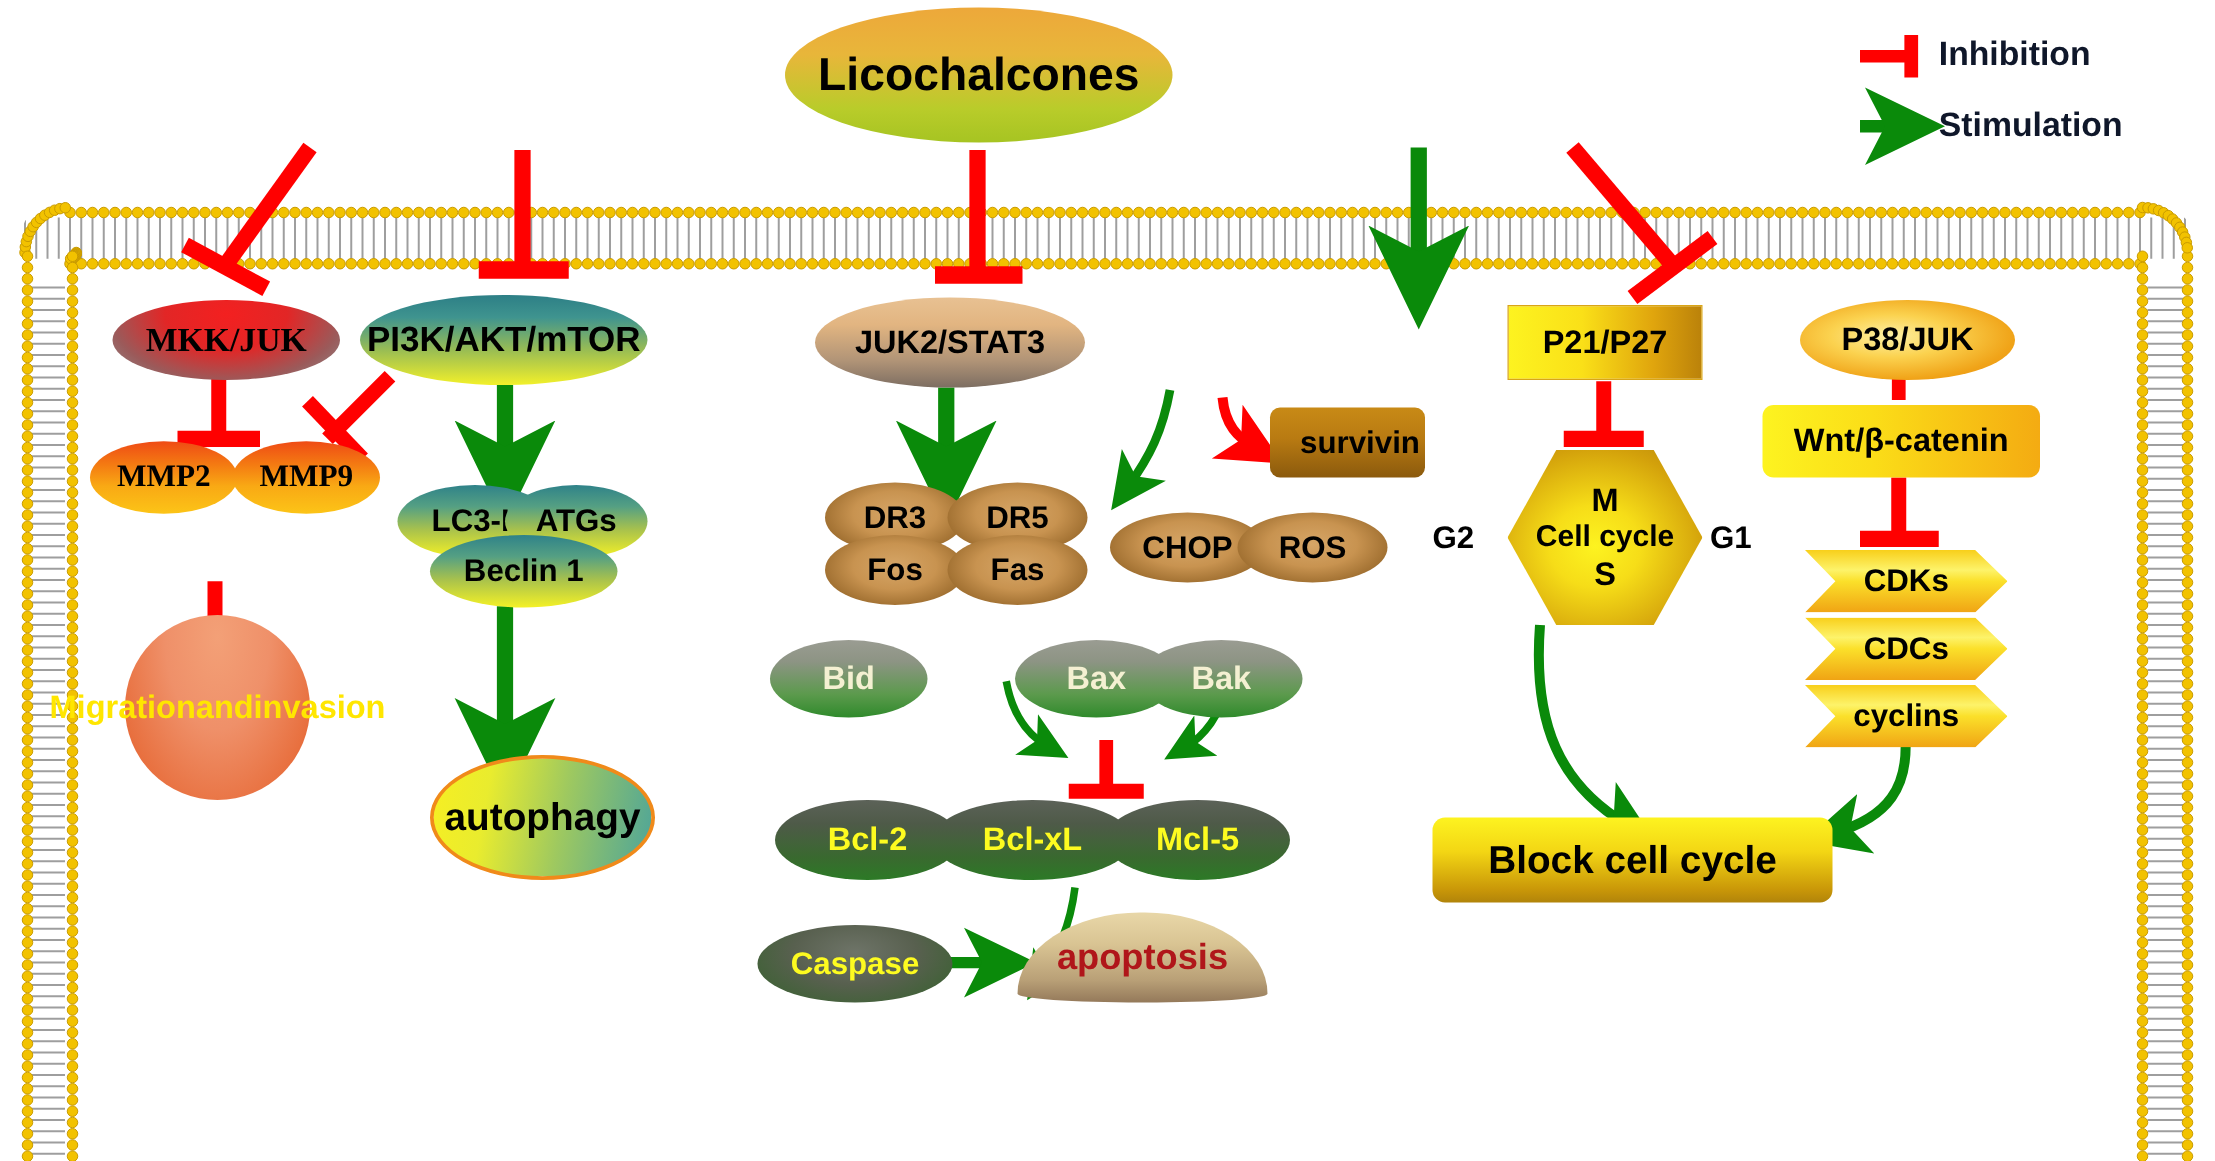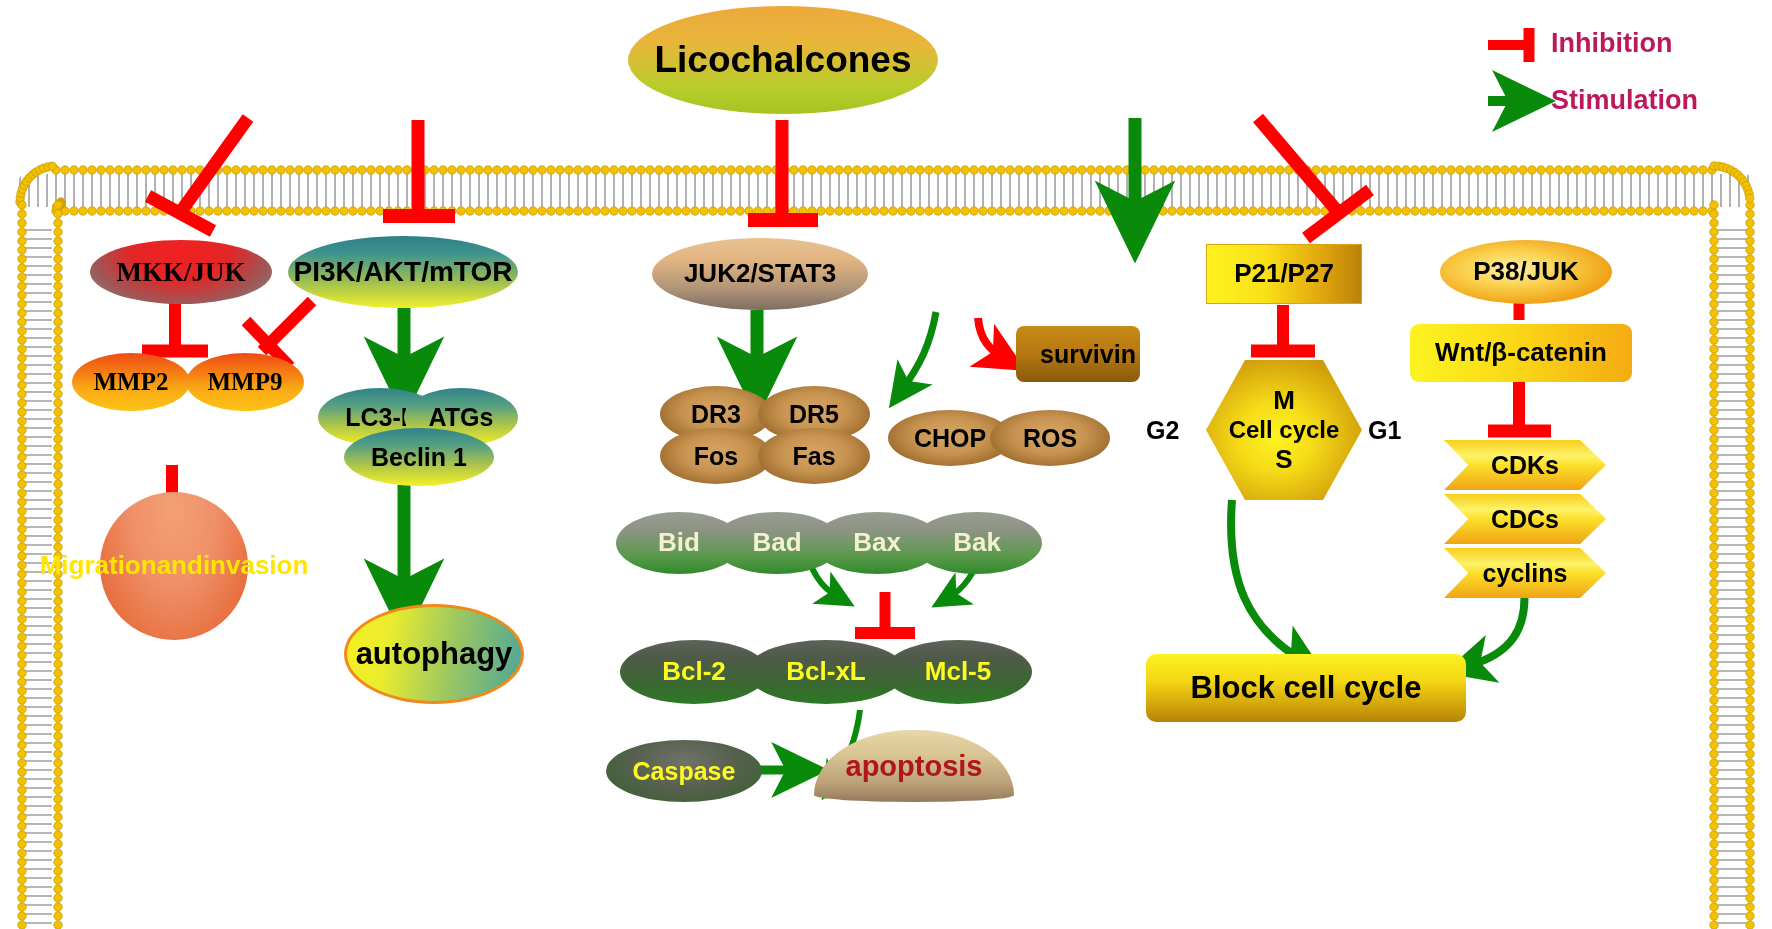--- a/index.html
+++ b/index.html
@@ -49,21 +49,21 @@
          border-radius:9px;color:#000;font-weight:bold;font-size:26px;}
   .n-block{background:linear-gradient(180deg,#fdf320 0%,#f3d614 40%,#c99708 85%,#b1840a 100%);
            border-radius:10px;color:#000;font-weight:bold;font-size:31px;}
   .chev{color:#000;font-weight:bold;font-size:25px;
         background:linear-gradient(180deg,#f8cf1a 0%,#fdf36a 32%,#fbe02a 50%,#f0a414 100%);
         clip-path:polygon(0% 0%,84% 0%,100% 50%,84% 100%,0% 100%,15% 50%);}
   .hex{background:radial-gradient(ellipse at 45% 55%,#fdf320 0%,#f6dd18 30%,#d3a10b 72%,#b5840a 100%);
        clip-path:polygon(25% 0%,75% 0%,100% 50%,75% 100%,25% 100%,0% 50%);
        color:#000;font-weight:bold;}
   .hexlabel{position:absolute;color:#000;font-weight:bold;font-size:25px;}
-  .legend-txt{position:absolute;color:#be185d;font-weight:bold;font-size:27px;}
+  .legend-txt{position:absolute;color:#0f172a;font-weight:bold;font-size:27px;}
 </style>
 </head>
 <body>
 
 <div id="stage">
 
   <svg class="layer">
     <defs>
       <clipPath id="memclip">
         <path d="M 18 185 Q 18 166 52 166 L 1716 166 Q 1752 166 1752 185 L 1752 929 L 1716 929 L 1716 215
@@ -1025,21 +1025,20 @@
   <div class="node n-survivin" style="left:1016px;top:326px;width:124px;height:56px;">survivin</div>
 
   <div class="node ell n-brown" style="left:660px;top:386px;width:112px;height:56px;">DR3</div>
   <div class="node ell n-brown" style="left:758px;top:386px;width:112px;height:56px;">DR5</div>
   <div class="node ell n-brown" style="left:660px;top:428px;width:112px;height:56px;">Fos</div>
   <div class="node ell n-brown" style="left:758px;top:428px;width:112px;height:56px;">Fas</div>
   <div class="node ell n-brown" style="left:888px;top:410px;width:124px;height:56px;">CHOP</div>
   <div class="node ell n-bax" style="left:616px;top:512px;width:126px;height:62px;">Bid</div>
 
   <div class="node ell n-brown" style="left:990px;top:410px;width:120px;height:56px;">ROS</div>
-  <div class="node ell n-bax" style="left:712px;top:512px;width:130px;height:62px;">Bad</div>
   <div class="node ell n-bax" style="left:812px;top:512px;width:130px;height:62px;">Bax</div>
   <div class="node ell n-bax" style="left:912px;top:512px;width:130px;height:62px;">Bak</div>
 
   <div class="node ell n-bcl" style="left:620px;top:640px;width:148px;height:64px;">Bcl-2</div>
   <div class="node ell n-bcl" style="left:746px;top:640px;width:160px;height:64px;">Bcl-xL</div>
   <div class="node ell n-bcl" style="left:884px;top:640px;width:148px;height:64px;">Mcl-5</div>
 
   <div class="node ell n-casp" style="left:606px;top:740px;width:156px;height:62px;">Caspase</div>
   <div class="node n-apop" style="left:814px;top:730px;width:200px;height:72px;">apoptosis</div>
 

